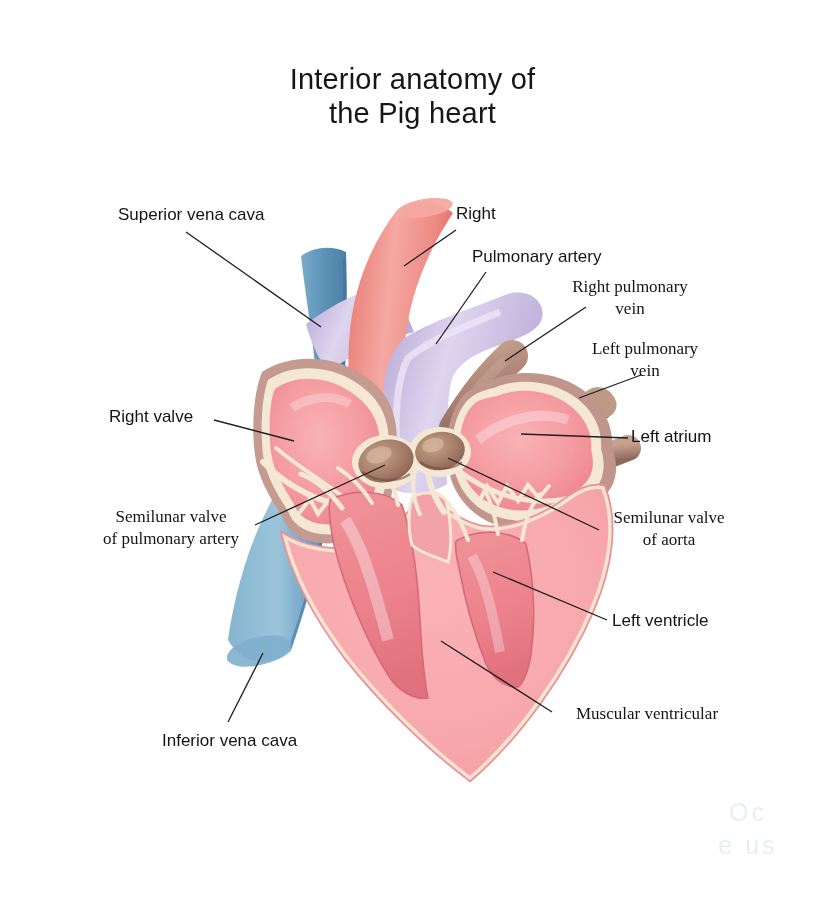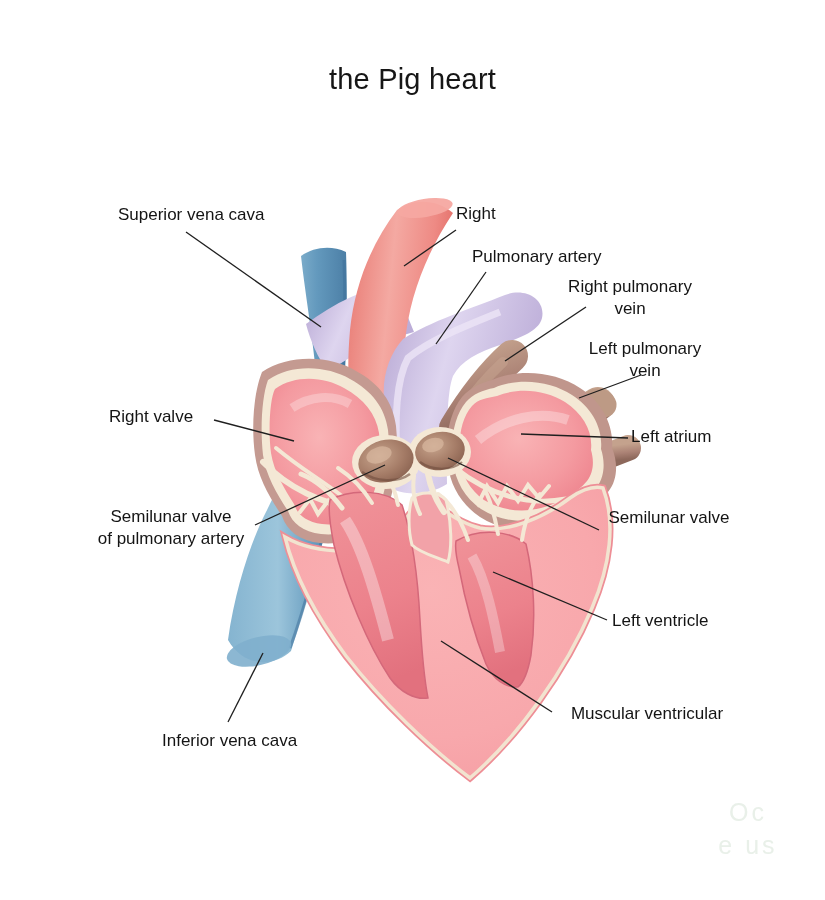--- a/index.html
+++ b/index.html
@@ -9,21 +9,21 @@
   }
   #stage{position:absolute;inset:0;width:825px;height:900px;}
   .title{
     position:absolute;left:0;top:62px;width:825px;text-align:center;
     font-size:29px;line-height:34px;color:#161616;letter-spacing:0.2px;
   }
   .lbl{
     position:absolute;font-size:17px;line-height:22px;color:#141414;
     white-space:nowrap;
   }
-  .lbl.center{text-align:center;white-space:normal;}
+  .lbl.center{text-align:center;white-space:normal;font-family:Liberation Serif, serif;}
   .lbl .l2:empty{display:none;}
   .watermark{
     position:absolute;left:688px;top:796px;width:120px;
     font-size:25px;line-height:33px;letter-spacing:3px;color:#e9f0e9;
     text-align:center;user-select:none;
   }
 </style>
 </head>
 <body>
 
@@ -200,20 +200,21 @@
     <line x1="255" y1="525" x2="385" y2="465"></line>
     <line x1="628" y1="438" x2="521" y2="434"></line>
     <line x1="599" y1="530" x2="448" y2="458"></line>
     <line x1="607" y1="620" x2="493" y2="572"></line>
     <line x1="552" y1="712" x2="441" y2="641"></line>
     <line x1="228" y1="722" x2="263" y2="653"></line>
   </g>
 </svg>
 
 <div class="title">
+  <div>Interior anatomy of</div>
   <div>the Pig heart</div>
 </div>
 
 <div class="lbl" style="left:118px;top:204px">
   <div>Superior vena cava</div>
 </div>
 <div class="lbl" style="left:456px;top:203px">
   <div>Right</div>
 </div>
 <div class="lbl" style="left:472px;top:246px">
@@ -232,20 +233,21 @@
 </div>
 <div class="lbl center" style="left:85px;top:506px;width:172px">
   <div>Semilunar valve</div>
     <div class="l2">of pulmonary artery</div>
 </div>
 <div class="lbl" style="left:631px;top:426px">
   <div>Left atrium</div>
 </div>
 <div class="lbl center" style="left:584px;top:507px;width:170px">
   <div>Semilunar valve</div>
+    <div class="l2">of aorta</div>
 </div>
 <div class="lbl" style="left:612px;top:610px">
   <div>Left ventricle</div>
 </div>
 <div class="lbl center" style="left:557px;top:703px;width:180px">
   <div>Muscular ventricular</div>
 </div>
 <div class="lbl" style="left:162px;top:730px">
   <div>Inferior vena cava</div>
 </div>

